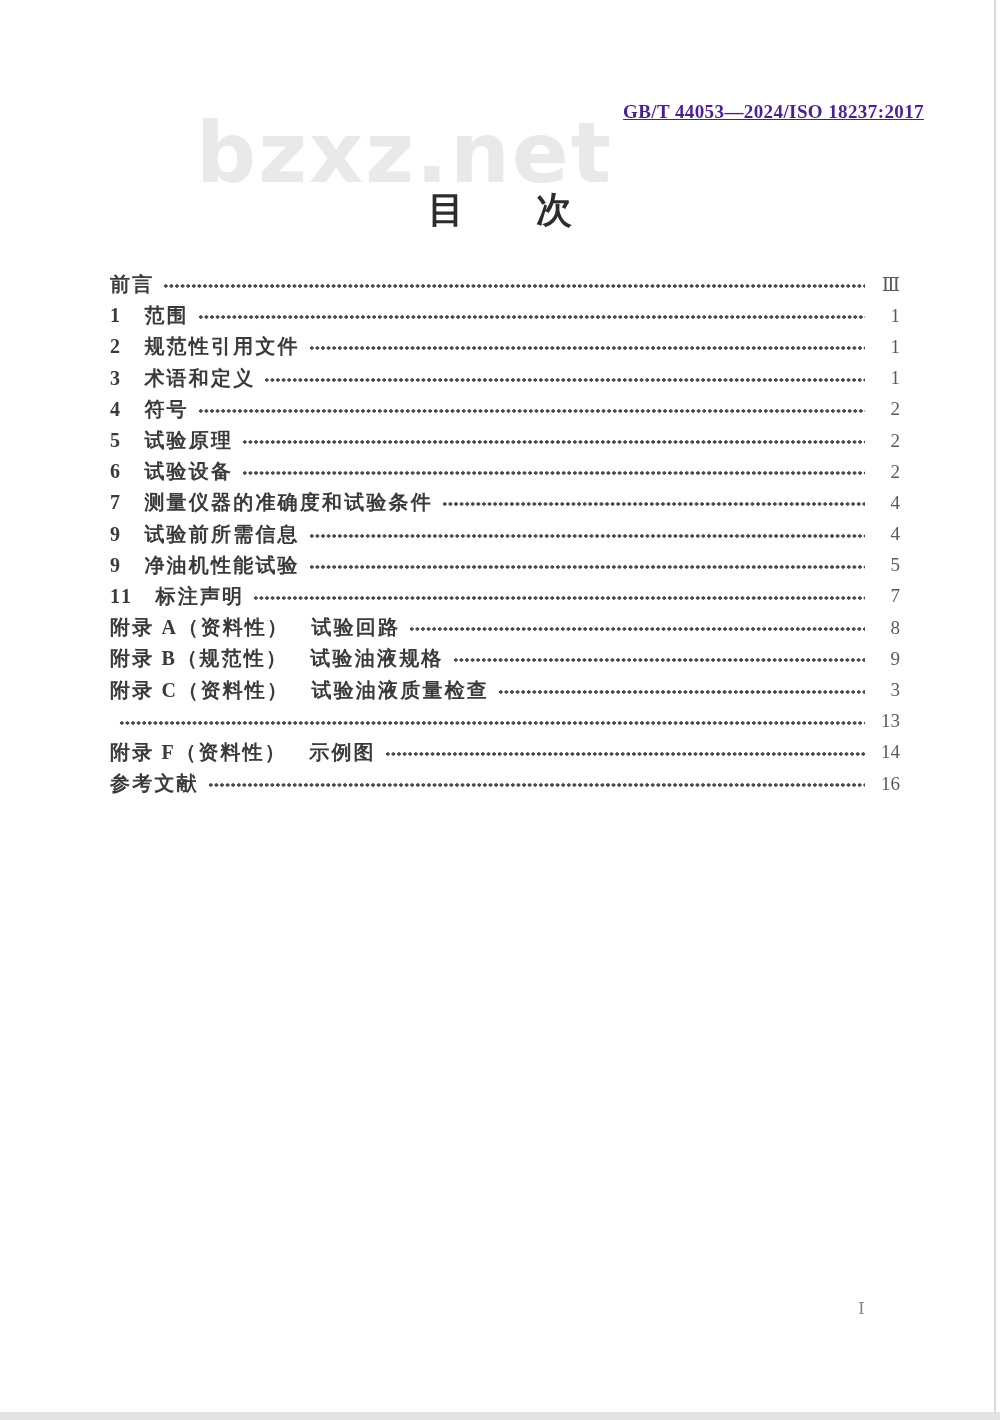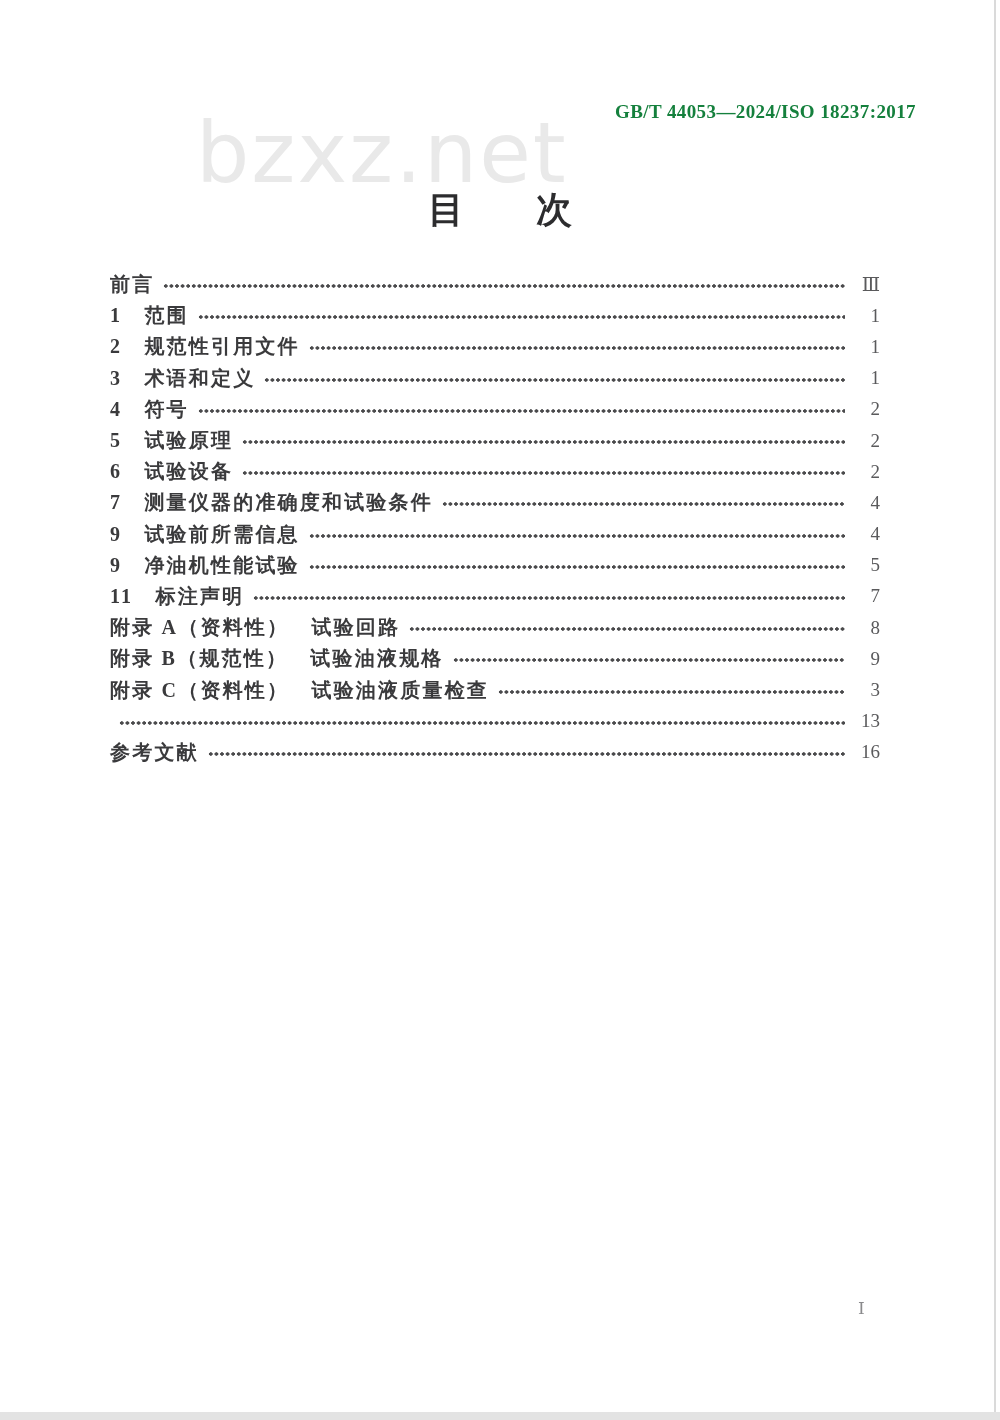--- a/index.html
+++ b/index.html
@@ -7,39 +7,40 @@
     position:relative;
     width:1000px;height:1420px;
     background:#ffffff;
     overflow:hidden;
     font-family:"Liberation Serif","DejaVu Serif",serif;
     color:#3a3a3c;
   }
   .watermark{
     position:absolute;left:196px;top:104px;
     font-family:"DejaVu Sans","Liberation Sans",sans-serif;
-    font-weight:normal;font-size:84px;letter-spacing:2px;
+    font-weight:bold;font-size:84px;letter-spacing:2px;
     color:#e9e9e9;
     user-select:none;
     z-index:0;
   }
   .doc-header{
-    position:absolute;top:101px;right:84px;
-    font-size:19px;font-weight:bold;color:#15803d;
+    position:absolute;top:101px;right:76px;
+    font-size:19px;font-weight:bold;color:#4c1d95;
     letter-spacing:0.4px;
     z-index:1;
+    text-decoration:underline;
   }
   .doc-title{
     position:absolute;top:186px;left:0;width:100%;
     text-align:center;
     font-size:36px;font-weight:700;color:#2c2c2e;
     z-index:1;
   }
   .toc{
-    position:absolute;top:269px;left:110px;right:120px;
+    position:absolute;top:269px;left:110px;right:100px;
     z-index:1;
   }
   .toc-row{
     display:flex;align-items:center;
     height:31.2px;
   }
   .toc-label{
     white-space:pre;
     font-size:20px;font-weight:600;color:#3a3a3c;
     letter-spacing:2.2px;
@@ -170,20 +171,25 @@
       <span class="toc-leader"></span>
       <span class="toc-page">3</span>
     </div>
 
 
     <div class="toc-row">
       <span class="toc-leader"></span>
       <span class="toc-page">13</span>
     </div>
 
+    <div class="toc-row">
+      <span class="toc-label">附录 F（资料性）　示例图</span>
+      <span class="toc-leader"></span>
+      <span class="toc-page">14</span>
+    </div>
 
     <div class="toc-row">
       <span class="toc-label">参考文献</span>
       <span class="toc-leader"></span>
       <span class="toc-page">16</span>
     </div>
   </div>
 
   <div class="footer-page-num">Ⅰ</div>
 

